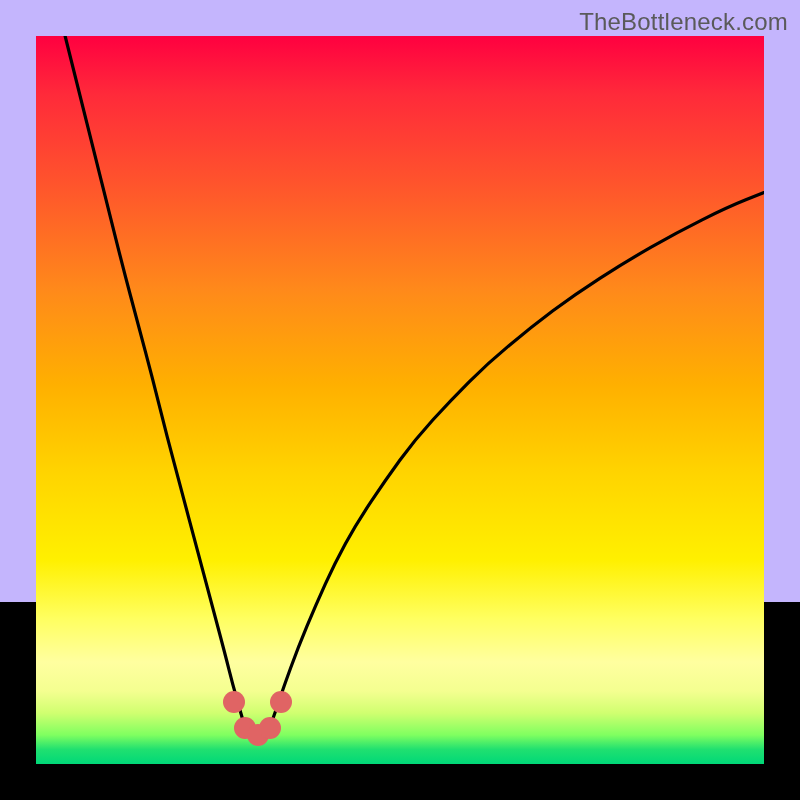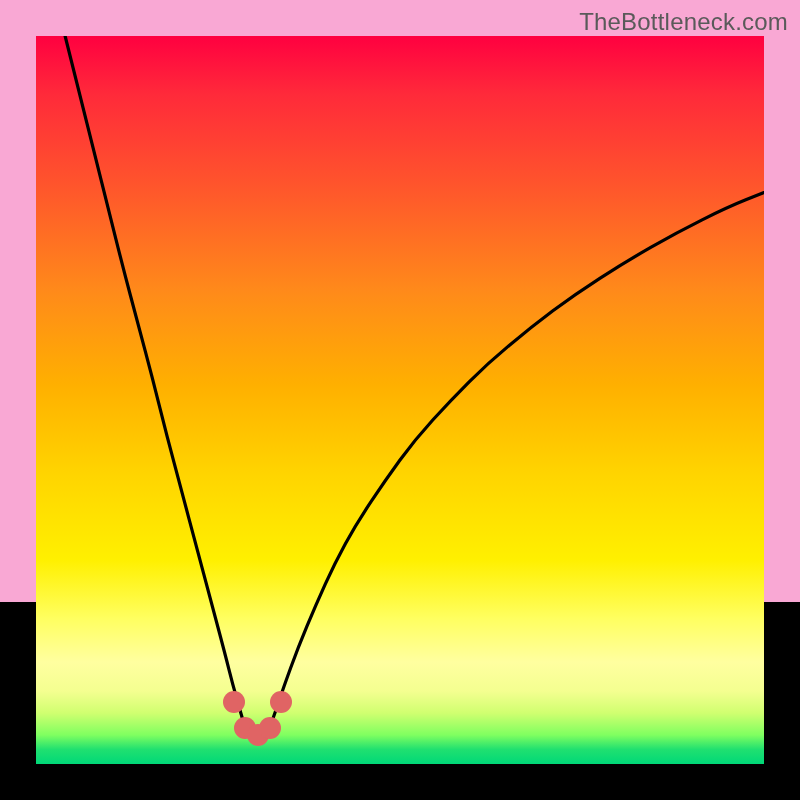--- a/index.html
+++ b/index.html
@@ -9,21 +9,21 @@
     height: 800px;
     background: #000;
     overflow: hidden;
   }
   .frame {
     position: absolute;
     left: 0;
     top: 0;
     width: 800px;
     height: 602px;
-    background: #f9a8d4;
+    background: #c4b5fd;
   }
   .plot {
     position: absolute;
     left: 36px;
     top: 36px;
     width: 728px;
     height: 728px;
     background: linear-gradient(to bottom,
       #ff0040 0%,
       #ff2a3a 8%,

